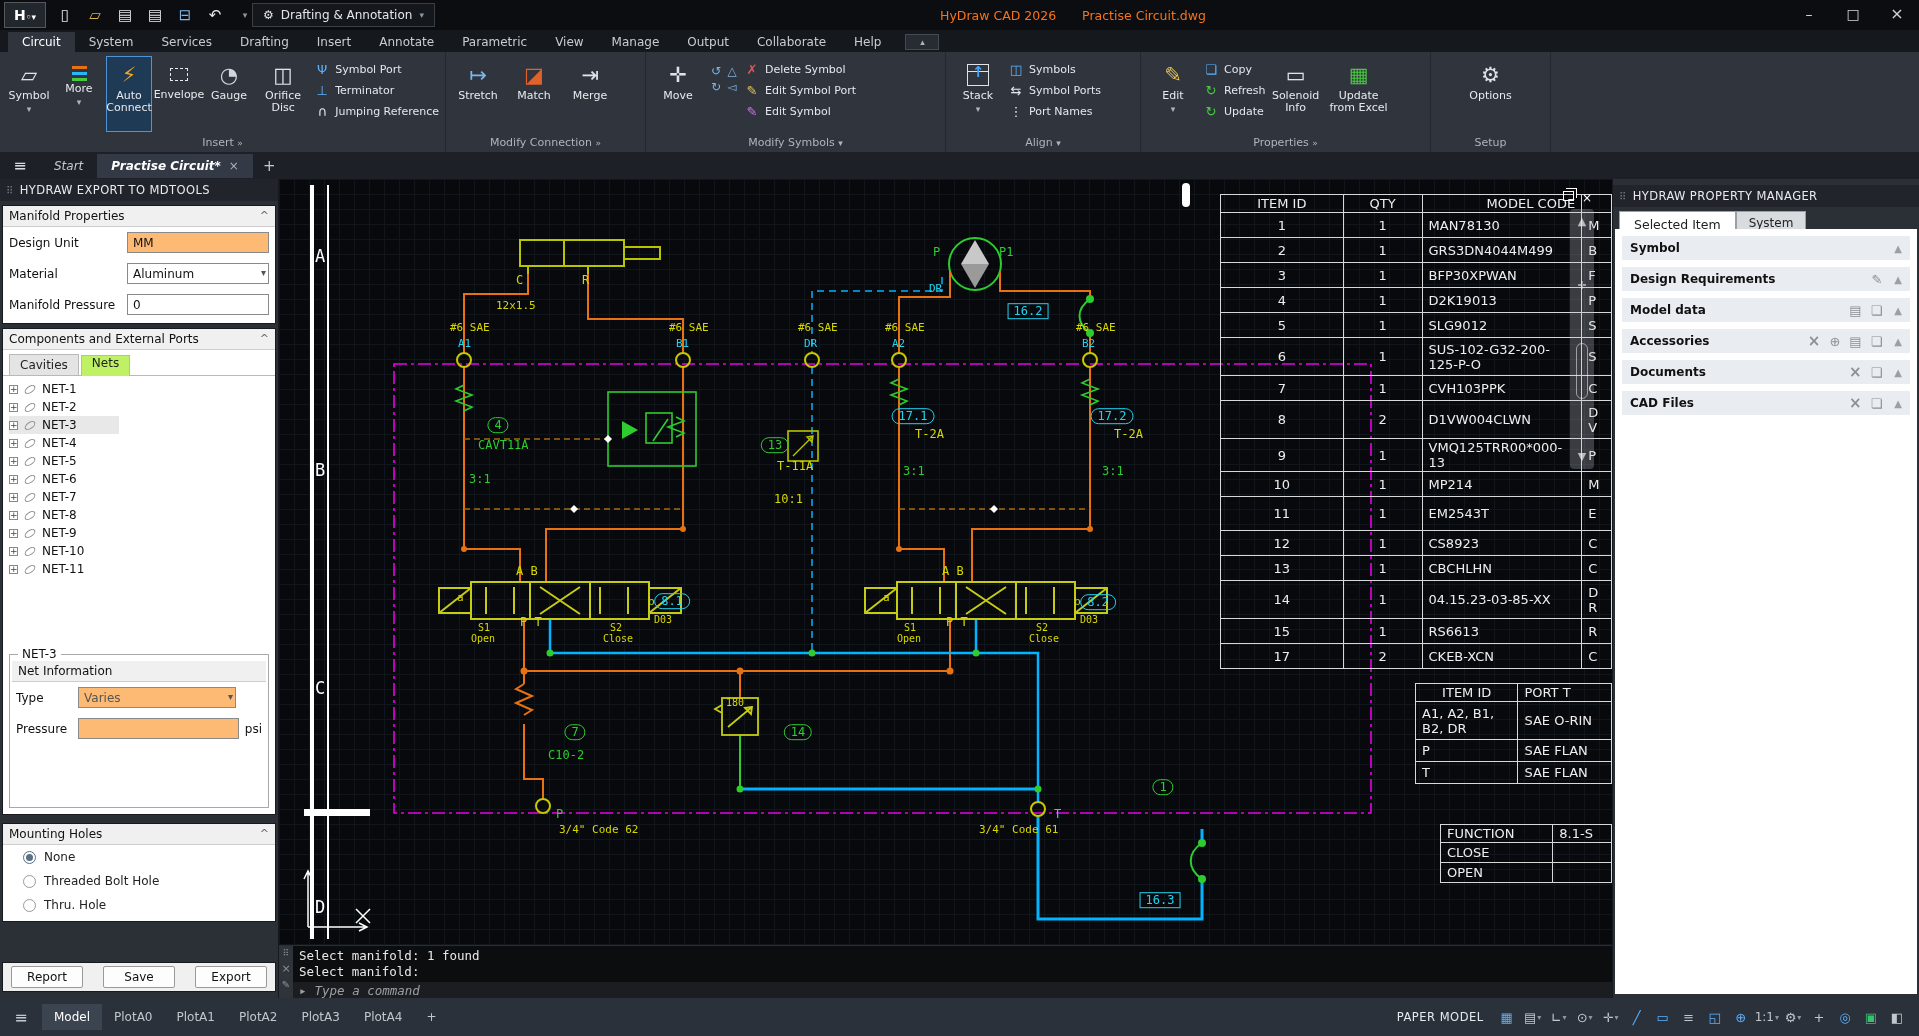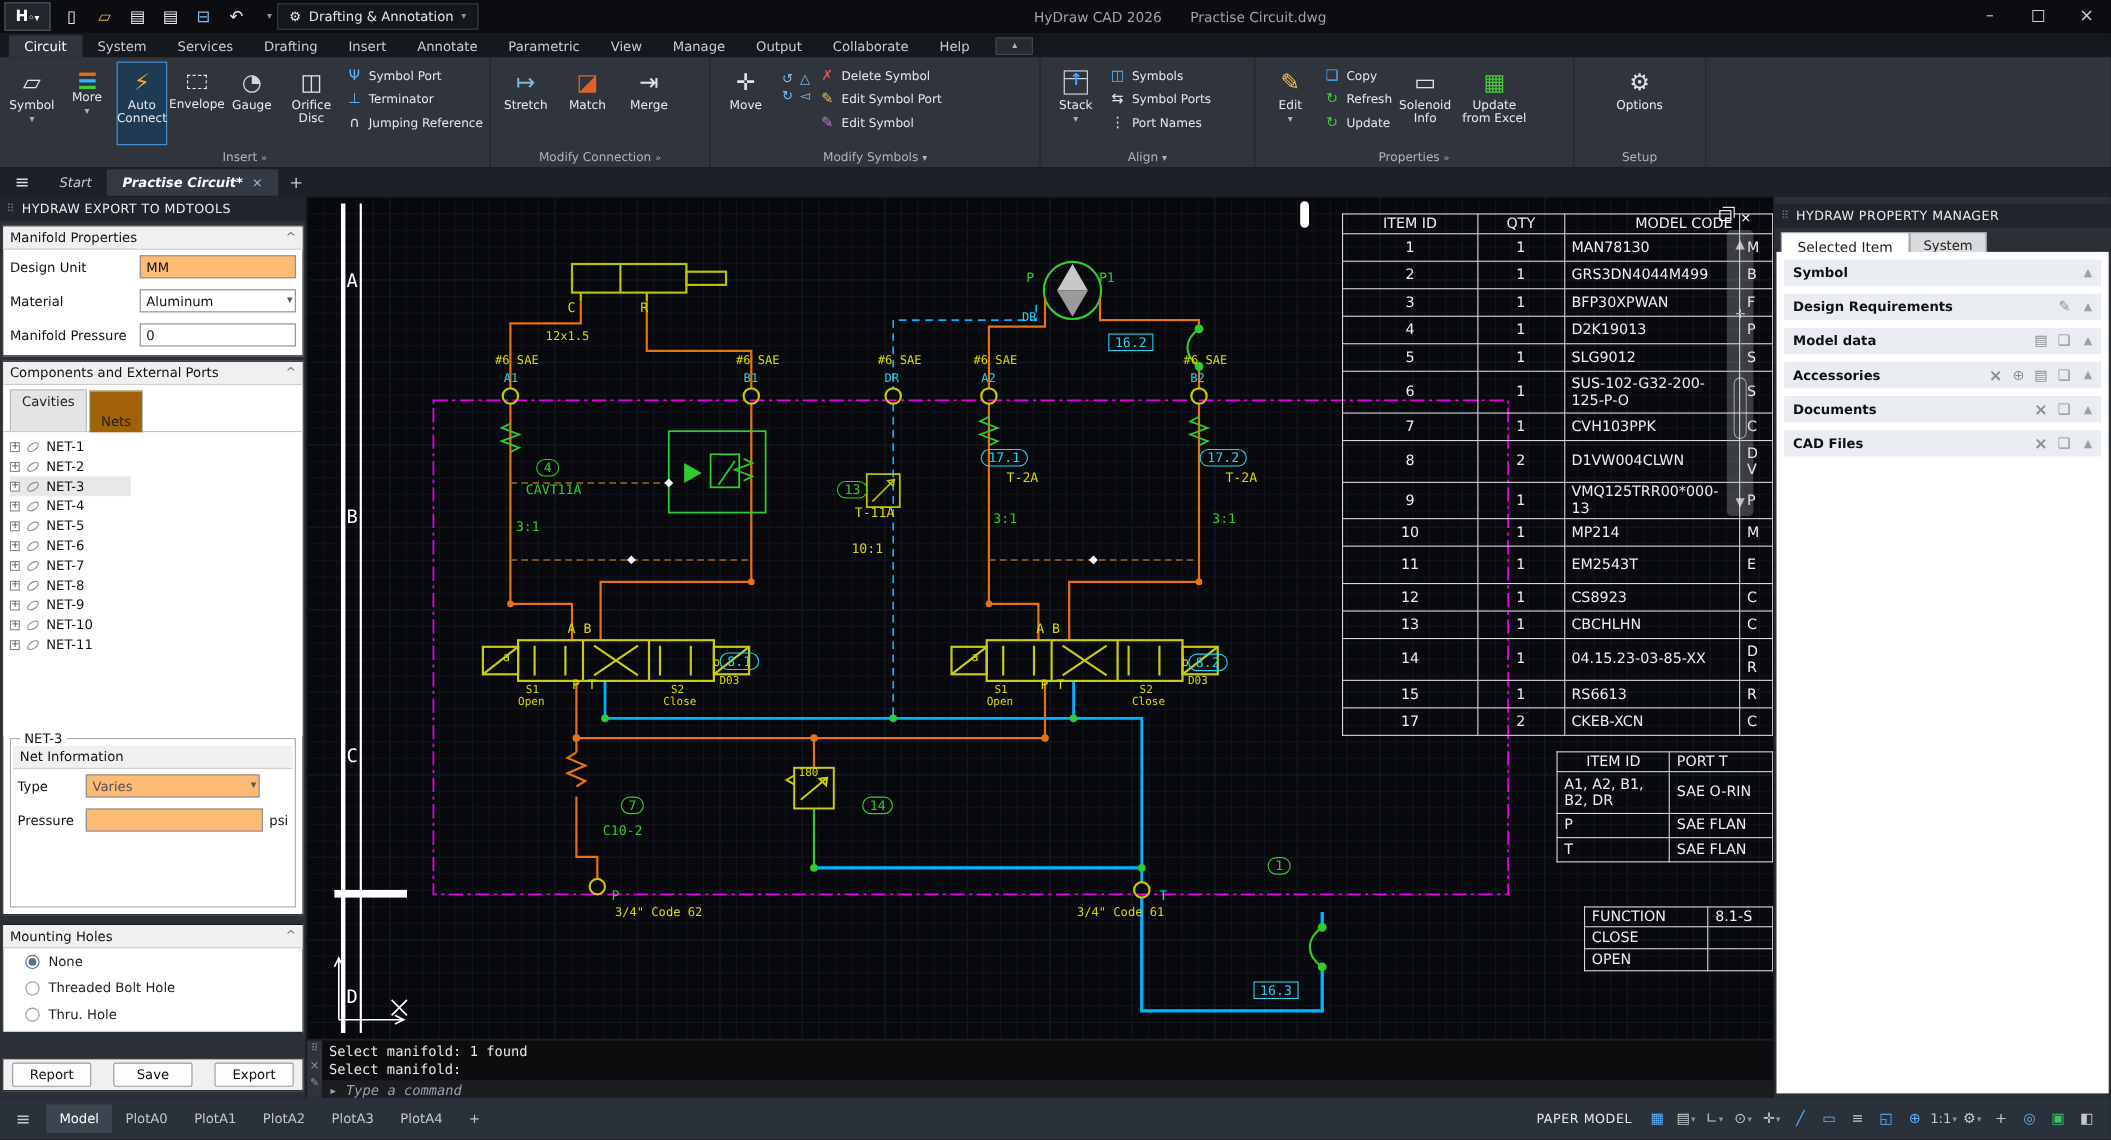--- a/index.html
+++ b/index.html
@@ -7,21 +7,21 @@
   *{box-sizing:border-box;}
   .g{display:inline-block;text-align:center;}
   
   .titlebar{position:absolute;left:0;top:0;width:1919px;height:30px;background:#0b0d11;color:#dfe2e6;}
   .appbtn{position:absolute;left:4px;top:2px;width:42px;height:26px;background:#22262d;border:1px solid #55595f;
     color:#fff;font-weight:bold;text-align:center;line-height:24px;font-size:14px;}
   .qat{position:absolute;left:56px;top:0;height:30px;display:flex;align-items:center;gap:12px;font-size:15px;color:#e8eaee;}
   .qat .g{width:18px;}
   .wspill{position:absolute;left:252px;top:3px;height:24px;background:#14171c;border:1px solid #3a3f46;color:#e3e6ea;
     font-size:12px;padding:0 10px;display:flex;align-items:center;gap:7px;}
-  .titlecenter{position:absolute;left:940px;top:0;height:30px;display:flex;align-items:center;gap:26px;font-size:12.5px;color:#a3a3a3;}
+  .titlecenter{position:absolute;left:940px;top:0;height:30px;display:flex;align-items:center;gap:26px;font-size:12.5px;color:#f97316;}
   .winctl{position:absolute;right:0;top:0;height:30px;display:flex;}
   .winctl div{width:44px;height:30px;text-align:center;line-height:28px;font-size:14px;color:#cfd3d8;}
   
   .tabrow{position:absolute;left:0;top:30px;width:1919px;height:22px;background:#15181d;display:flex;align-items:flex-end;padding-left:8px;}
   .rtab{padding:3px 14px;font-size:12px;color:#c9cdd3;cursor:default;}
   .rtab.active{background:#2f343d;color:#fff;}
   .tab-collapse{margin-left:10px;margin-bottom:2px;width:34px;height:16px;background:#272b32;border:1px solid #454a52;
     color:#aeb4bc;font-size:9px;text-align:center;line-height:14px;}
   
   .ribbon{position:absolute;left:0;top:52px;width:1919px;height:100px;background:#2f343d;display:flex;}
@@ -57,21 +57,21 @@
   .sechead{background:#f0f0f0;border-bottom:1px solid #cdcdcd;color:#111;padding:3px 6px;display:flex;justify-content:space-between;}
   .sechead .chev{color:#666;font-size:11px;}
   .frm{display:flex;align-items:center;padding:5px 6px;color:#111;}
   .frm label{width:118px;}
   .tbx{flex:1;height:21px;border:1px solid #8a8a8a;background:#fff;padding:1px 5px;font-size:12px;color:#111;display:flex;align-items:center;}
   .tbx.ro{background:#fdba74;}
   .combo{position:relative;}
   .combo .dd{position:absolute;right:2px;top:3px;color:#555;font-size:10px;}
   .ptabs{display:flex;padding:4px 6px 0 6px;border-bottom:1px solid #b9b9b9;background:#fff;}
   .ptab{padding:3px 10px;border:1px solid #b9b9b9;border-bottom:none;background:#e4e4e4;color:#222;margin-right:2px;}
-  .ptab.active{background:#a16207;position:relative;top:1px;padding-top:20px;}
+  .ptab.active{background:#bef264;position:relative;top:1px;padding-top:0;}
   .tree{height:276px;overflow:hidden;background:#fff;padding:4px 0 0 6px;}
   .trow{display:flex;align-items:center;height:18px;gap:6px;color:#111;}
   .trow.sel{background:#e8e8e8;width:110px;}
   .expander{width:9px;height:9px;border:1px solid #888;font-size:9px;line-height:7px;text-align:center;color:#444;background:#fff;}
   .netic{width:12px;height:7px;border:1.5px solid #8a8a8a;border-radius:50%;transform:rotate(-35deg);}
   .fieldset{margin:2px 6px 6px 6px;border:1px solid #a8a8a8;position:relative;padding-top:6px;background:#fff;}
   .fieldset .leg{position:absolute;top:-8px;left:8px;background:#fff;padding:0 4px;color:#111;}
   .radio{display:flex;align-items:center;gap:8px;padding:5px 0 5px 20px;color:#222;}
   .rdot{width:13px;height:13px;border:1px solid #9a9a9a;border-radius:50%;background:#fff;position:relative;}
   .rdot.on{border-color:#5a6d80;}

